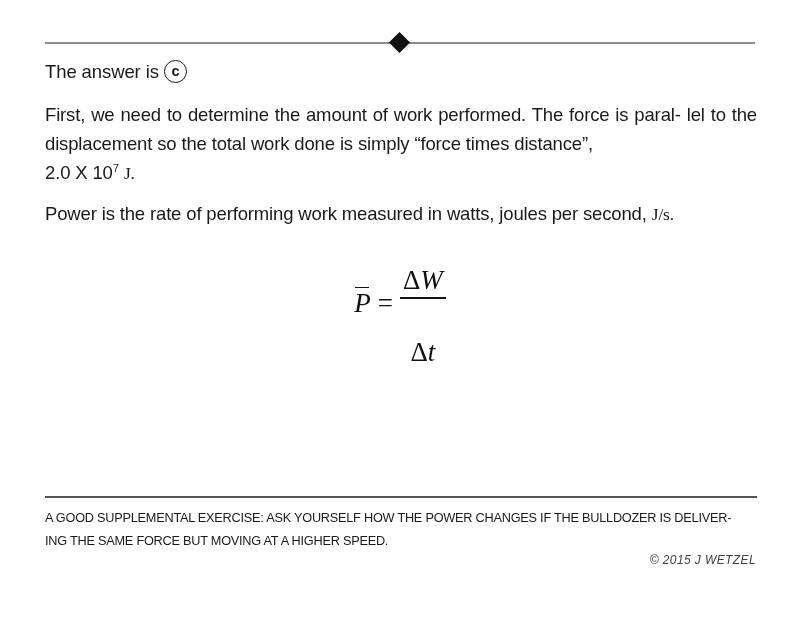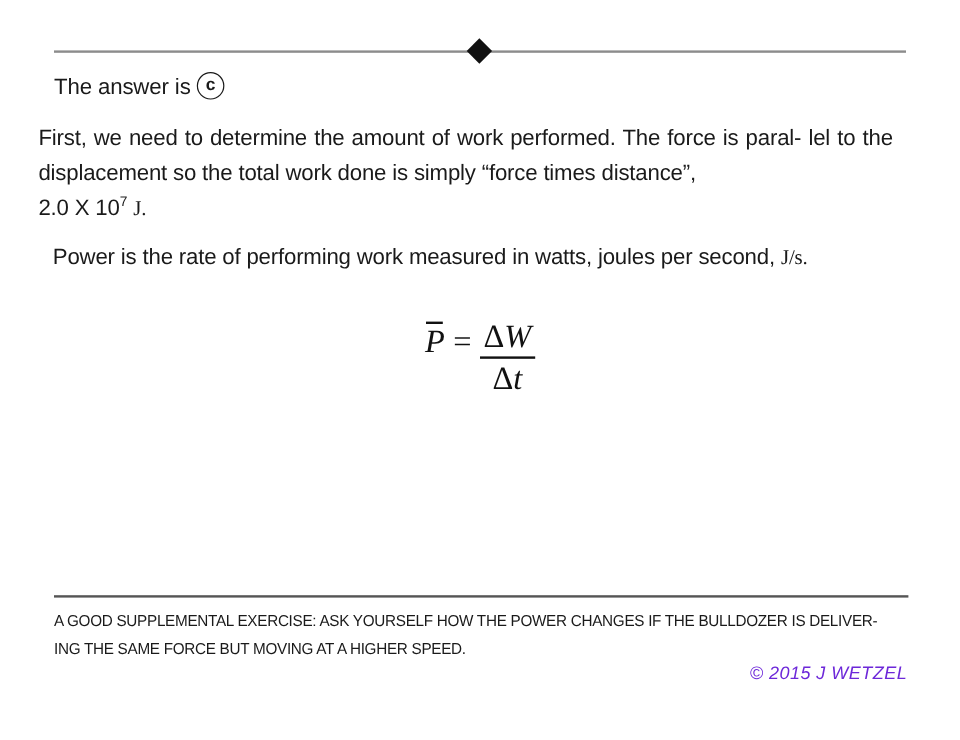--- a/index.html
+++ b/index.html
@@ -68,30 +68,30 @@
     font-weight: bold;
     margin-left: 5px;
     vertical-align: middle;
     position: relative;
     top: -1px;
   }
 
   
   .para {
     position: absolute;
-    left: 32px;
+    left: 45px;
     width: 712px;
     font-size: 18.5px;
     line-height: 29px;
     letter-spacing: -0.15px;
     text-align: justify;
     text-justify: inter-word;
   }
   .para.p1 { top: 100px; }
-  .para.p2 { top: 199px; width: 715px; text-align: left; margin-left: 12px; }
+  .para.p2 { top: 199px; width: 715px; text-align: left; }
   .para.p3 { top: 360px; }
 
   .para.p1 .lastline,
   .para.p3 .lastline { display: block; }
 
   
   .unit {
     font-family: "Liberation Serif", serif;
     font-size: 17.5px;
     font-weight: normal;
@@ -151,20 +151,21 @@
   }
   .frac .bar-line {
     display: block;
     height: 1.7px;
     background: #111;
   }
   .frac .den {
     display: block;
     padding: 1px 3px 0 3px;
     font-style: italic;
+    margin-top: 37px;
   }
   .delta { font-style: normal; }
 
   
   .bottom-divider {
     position: absolute;
     left: 45px;
     top: 496px;
     width: 712px;
     height: 2px;
@@ -184,24 +185,24 @@
     transform-origin: left top;
     color: #1a1a1a;
   }
   .footer-note .fn-line { display: block; white-space: nowrap; }
 
   
   .copyright {
     position: absolute;
     right: 44px;
     top: 553px;
-    font-size: 15px;
+    font-size: 12px;
     font-style: italic;
     letter-spacing: 0.4px;
-    color: #6d28d9;
+    color: #404040;
   }
 </style>
 </head>
 <body>
 
 <div class="page">
 
   <div class="top-divider"></div>
   <div class="diamond"></div>
 

